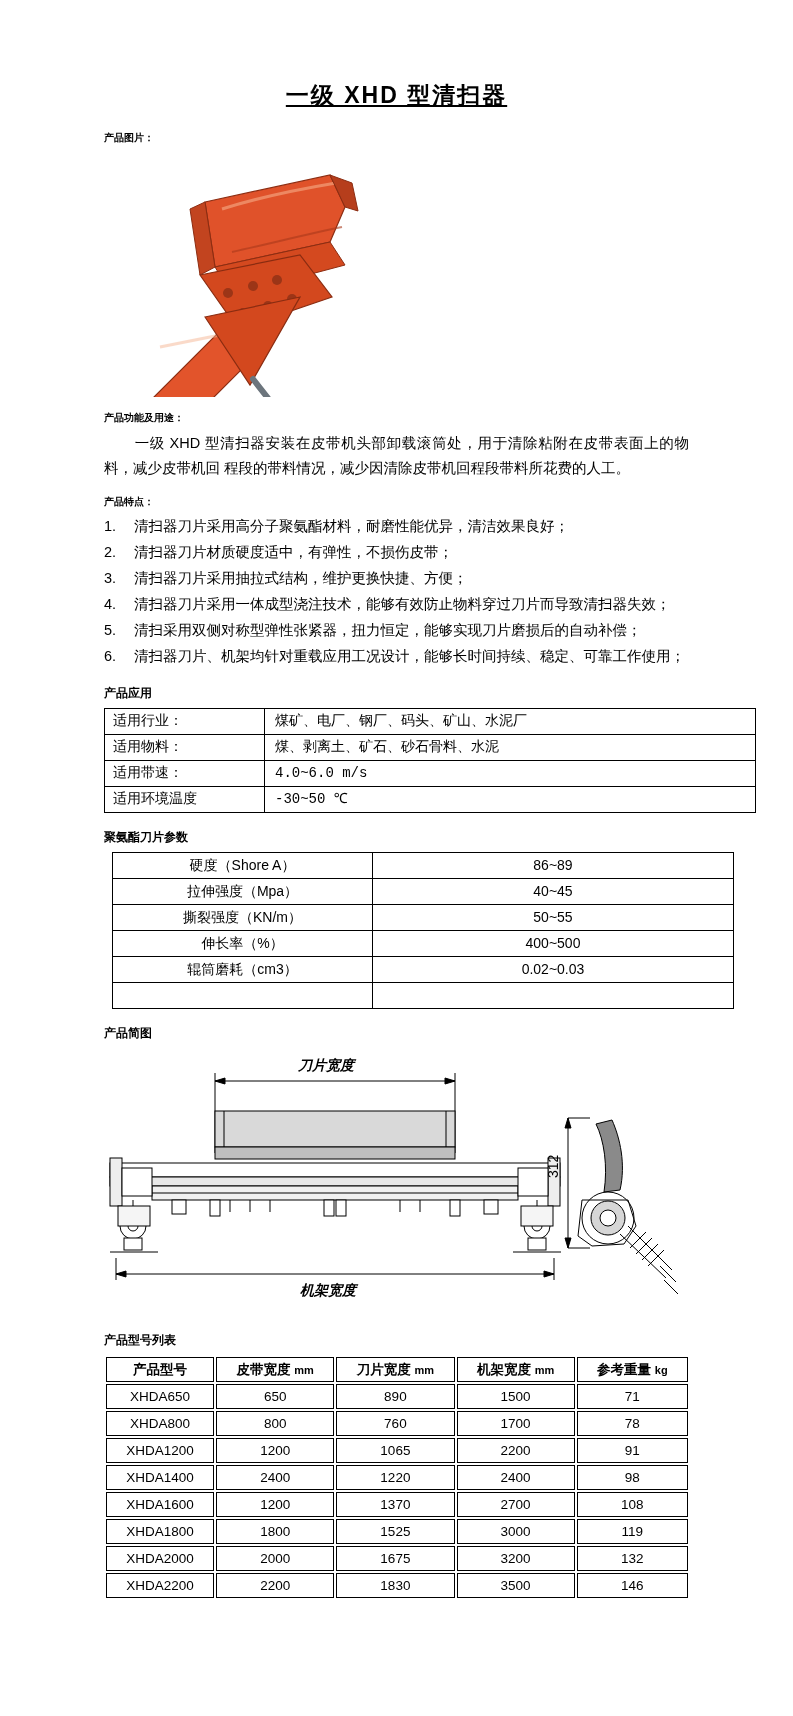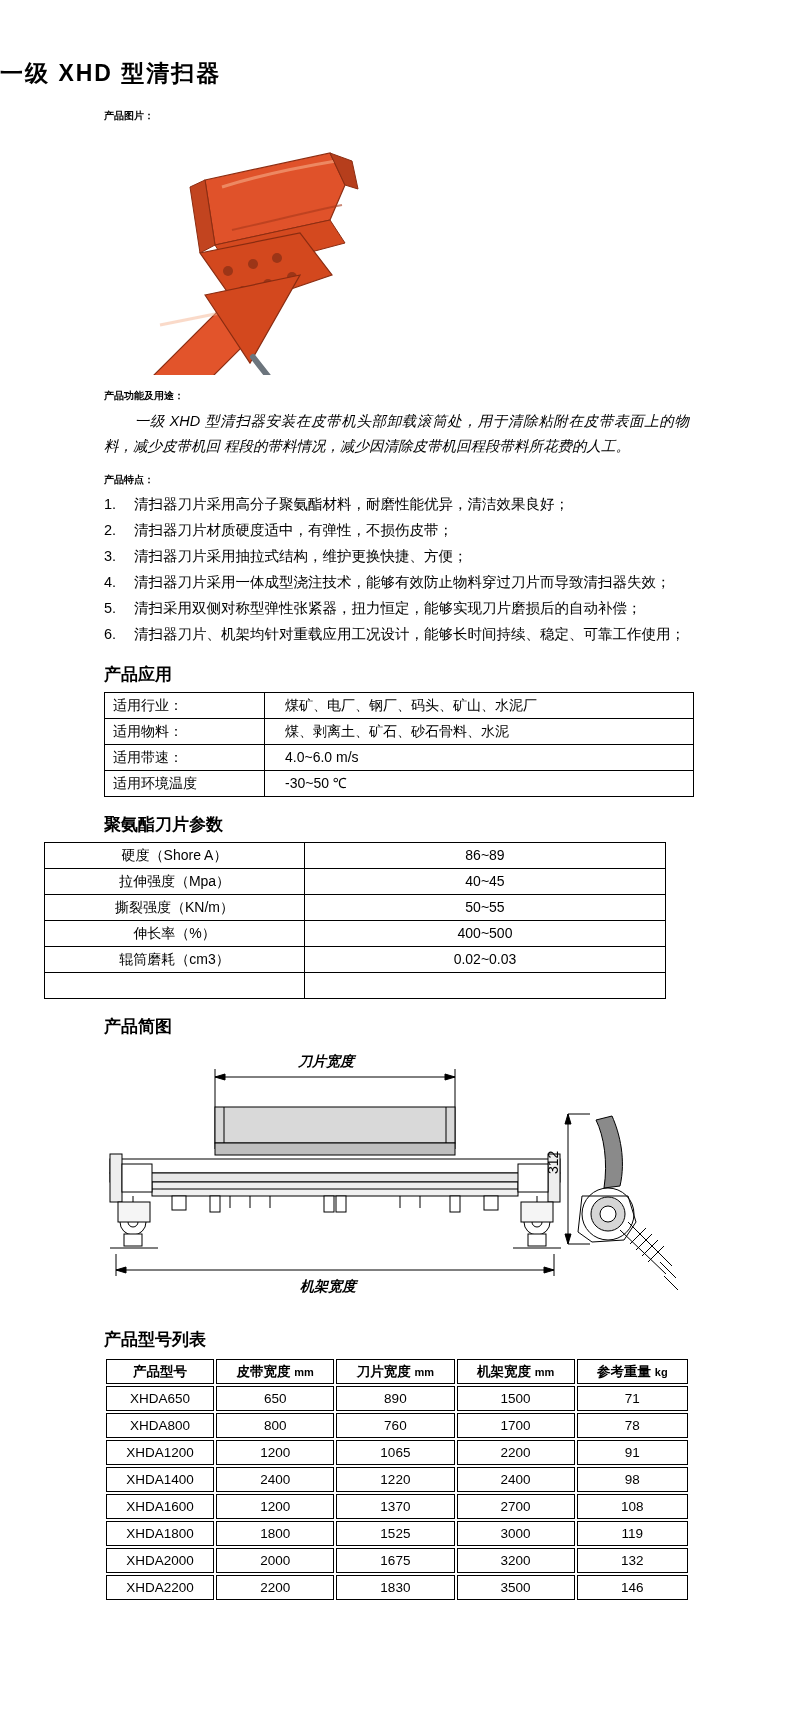--- a/index.html
+++ b/index.html
@@ -15,47 +15,48 @@
     position: relative;
   }
   .page {
     width: 793px;
     min-height: 1716px;
     padding: 0;
     box-sizing: border-box;
     position: relative;
   }
   .title {
+    text-align: center;
     font-size: 23px;
     font-weight: bold;
     letter-spacing: 2px;
-    padding-top: 58px;
+    padding-top: 80px;
     padding-bottom: 6px;
+    text-decoration: underline;
   }
   .section-label {
     font-size: 10px;
     font-weight: bold;
     margin: 14px 0 2px 104px;
   }
   .section-label-plain {
-    font-size: 17px;
+    font-size: 12px;
     font-weight: bold;
     margin: 16px 0 6px 104px;
   }
   .product-image-wrap {
     height: 250px;
     position: relative;
     margin-top: 2px;
   }
   .para {
     margin: 6px 104px 0 104px;
     font-size: 14.5px;
     line-height: 25px;
     text-align: justify;
-    font-style: italic;
   }
   .para .indent {
     display: inline-block;
     width: 30px;
   }
   ol.features {
     margin: 4px 104px 0 104px;
     padding-left: 0;
     list-style: none;
     font-size: 14.5px;
@@ -78,33 +79,34 @@
     margin-left: 104px;
     font-size: 14px;
   }
   table.spec td {
     border: 1px solid #000;
     padding: 2px 6px;
     height: 21px;
     line-height: 19px;
   }
   table.app {
-    width: 590px;
+    width: 652px;
+    font-family: Liberation Mono, monospace;
   }
   table.app td.k {
     width: 145px;
     padding-left: 8px;
   }
   table.app td.v {
-    padding-left: 20px;
+    padding-left: 10px;
     margin-left: 16px;
   }
   table.blade {
     width: 622px;
-    margin-left: 44px;
+    margin-left: 112px;
   }
   table.blade td {
     text-align: center;
   }
   table.blade td.k {
     width: 247px;
   }
   table.models {
     width: 586px;
     margin-left: 104px;

